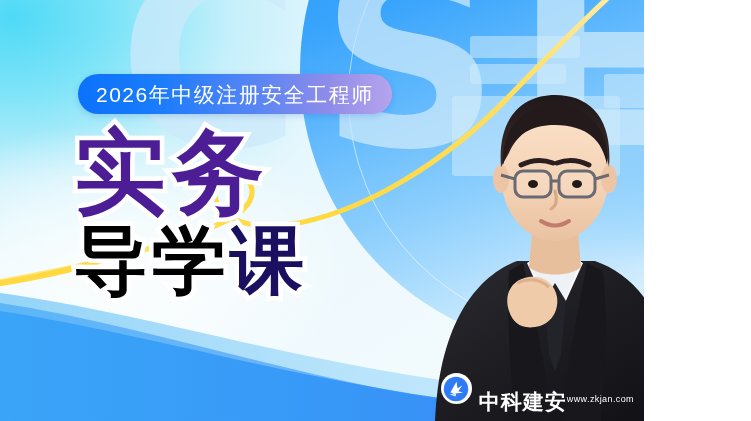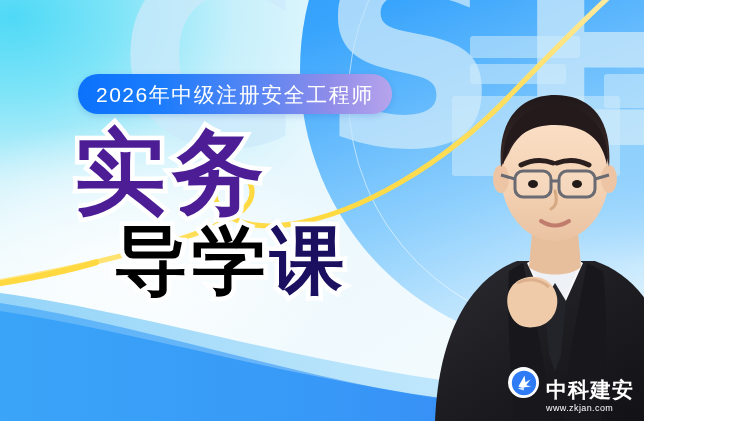--- a/index.html
+++ b/index.html
@@ -121,21 +121,20 @@
     paint-order:stroke fill;
     text-shadow:0 0 1px #fff;
   }
   .line2{
     margin-top:10px;
     font-size:74px;
     letter-spacing:4px;
     color:#000000;
     -webkit-text-stroke:9px #ffffff;
     paint-order:stroke fill;
-    margin-left:40px;
   }
   .line2 .accent{color:#1b1060;}
 
   
   .person{
     position:absolute;
     left:405px;bottom:0;
     width:300px;height:396px;
   }
 
@@ -182,21 +181,21 @@
     position:absolute;
     right:10px;bottom:8px;
     display:flex;align-items:center;gap:7px;
   }
   .logo-mark{
     width:31px;height:31px;border-radius:50%;
     background:#ffffff;
     display:flex;align-items:center;justify-content:center;
     flex:0 0 auto;
   }
-  .logo-txt{display:flex;flex-direction:column;line-height:1;margin-top:28px;}
+  .logo-txt{display:flex;line-height:1;margin-top:28px;}
   .logo-name{
     color:#ffffff;font-size:21px;font-weight:900;letter-spacing:1px;
     font-family:"DejaVu Sans","Liberation Sans",sans-serif;
   }
   .logo-url{
     color:#ffffff;font-size:9px;font-weight:400;letter-spacing:.4px;margin-top:3px;
     font-family:"Liberation Sans",sans-serif;
   }
 </style>
 </head>

